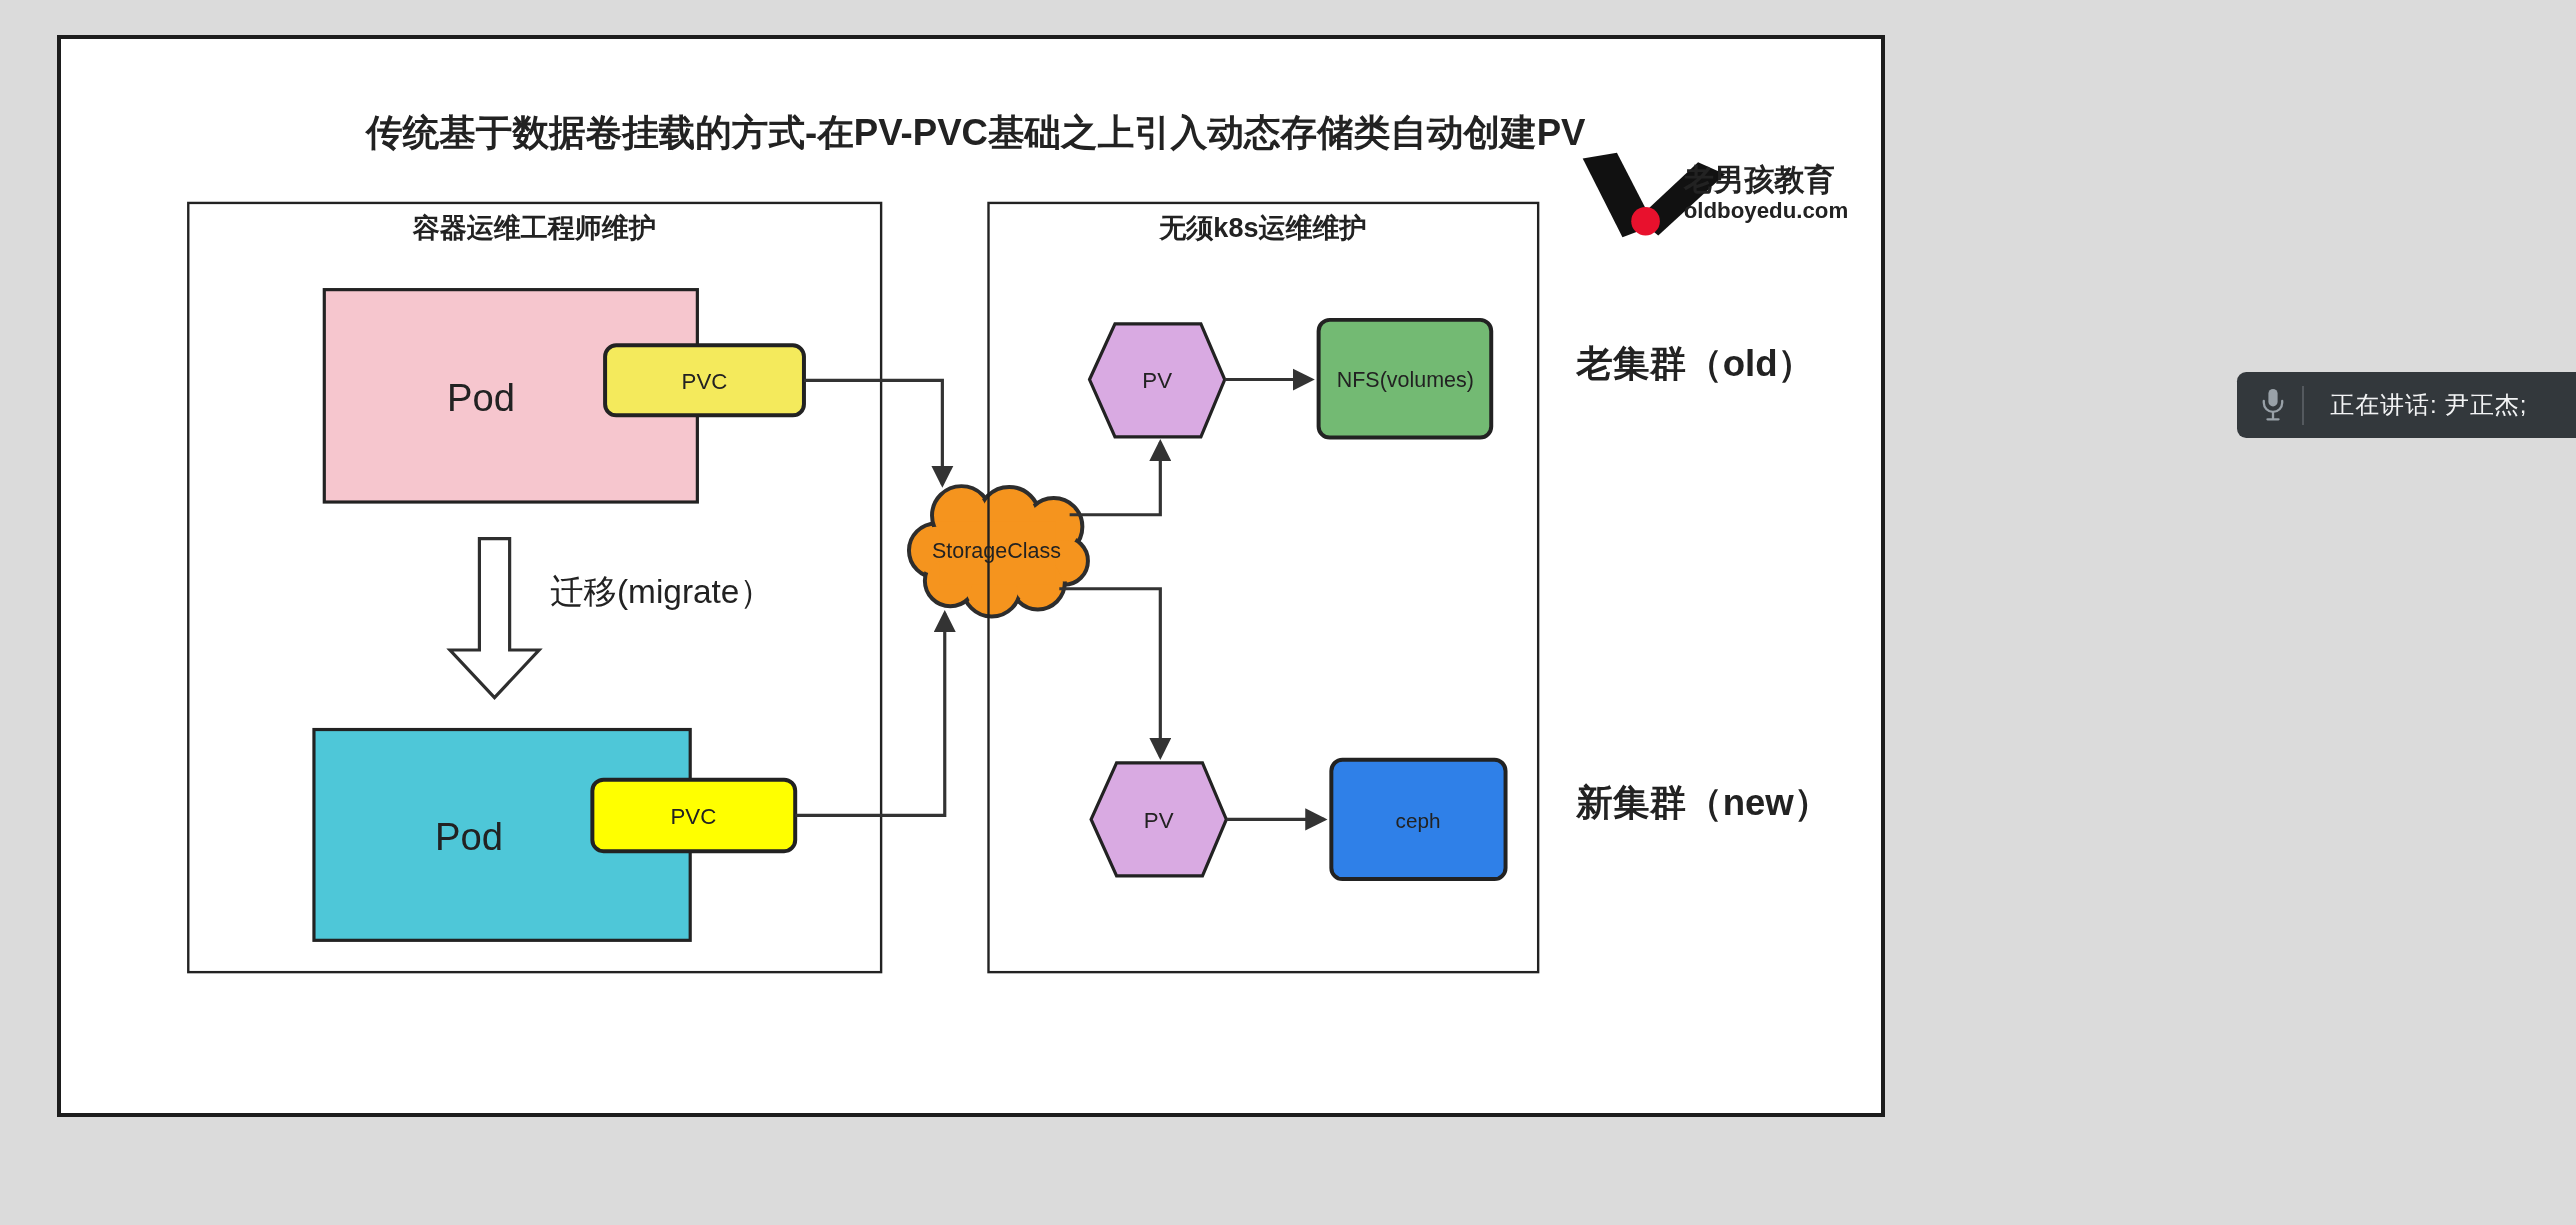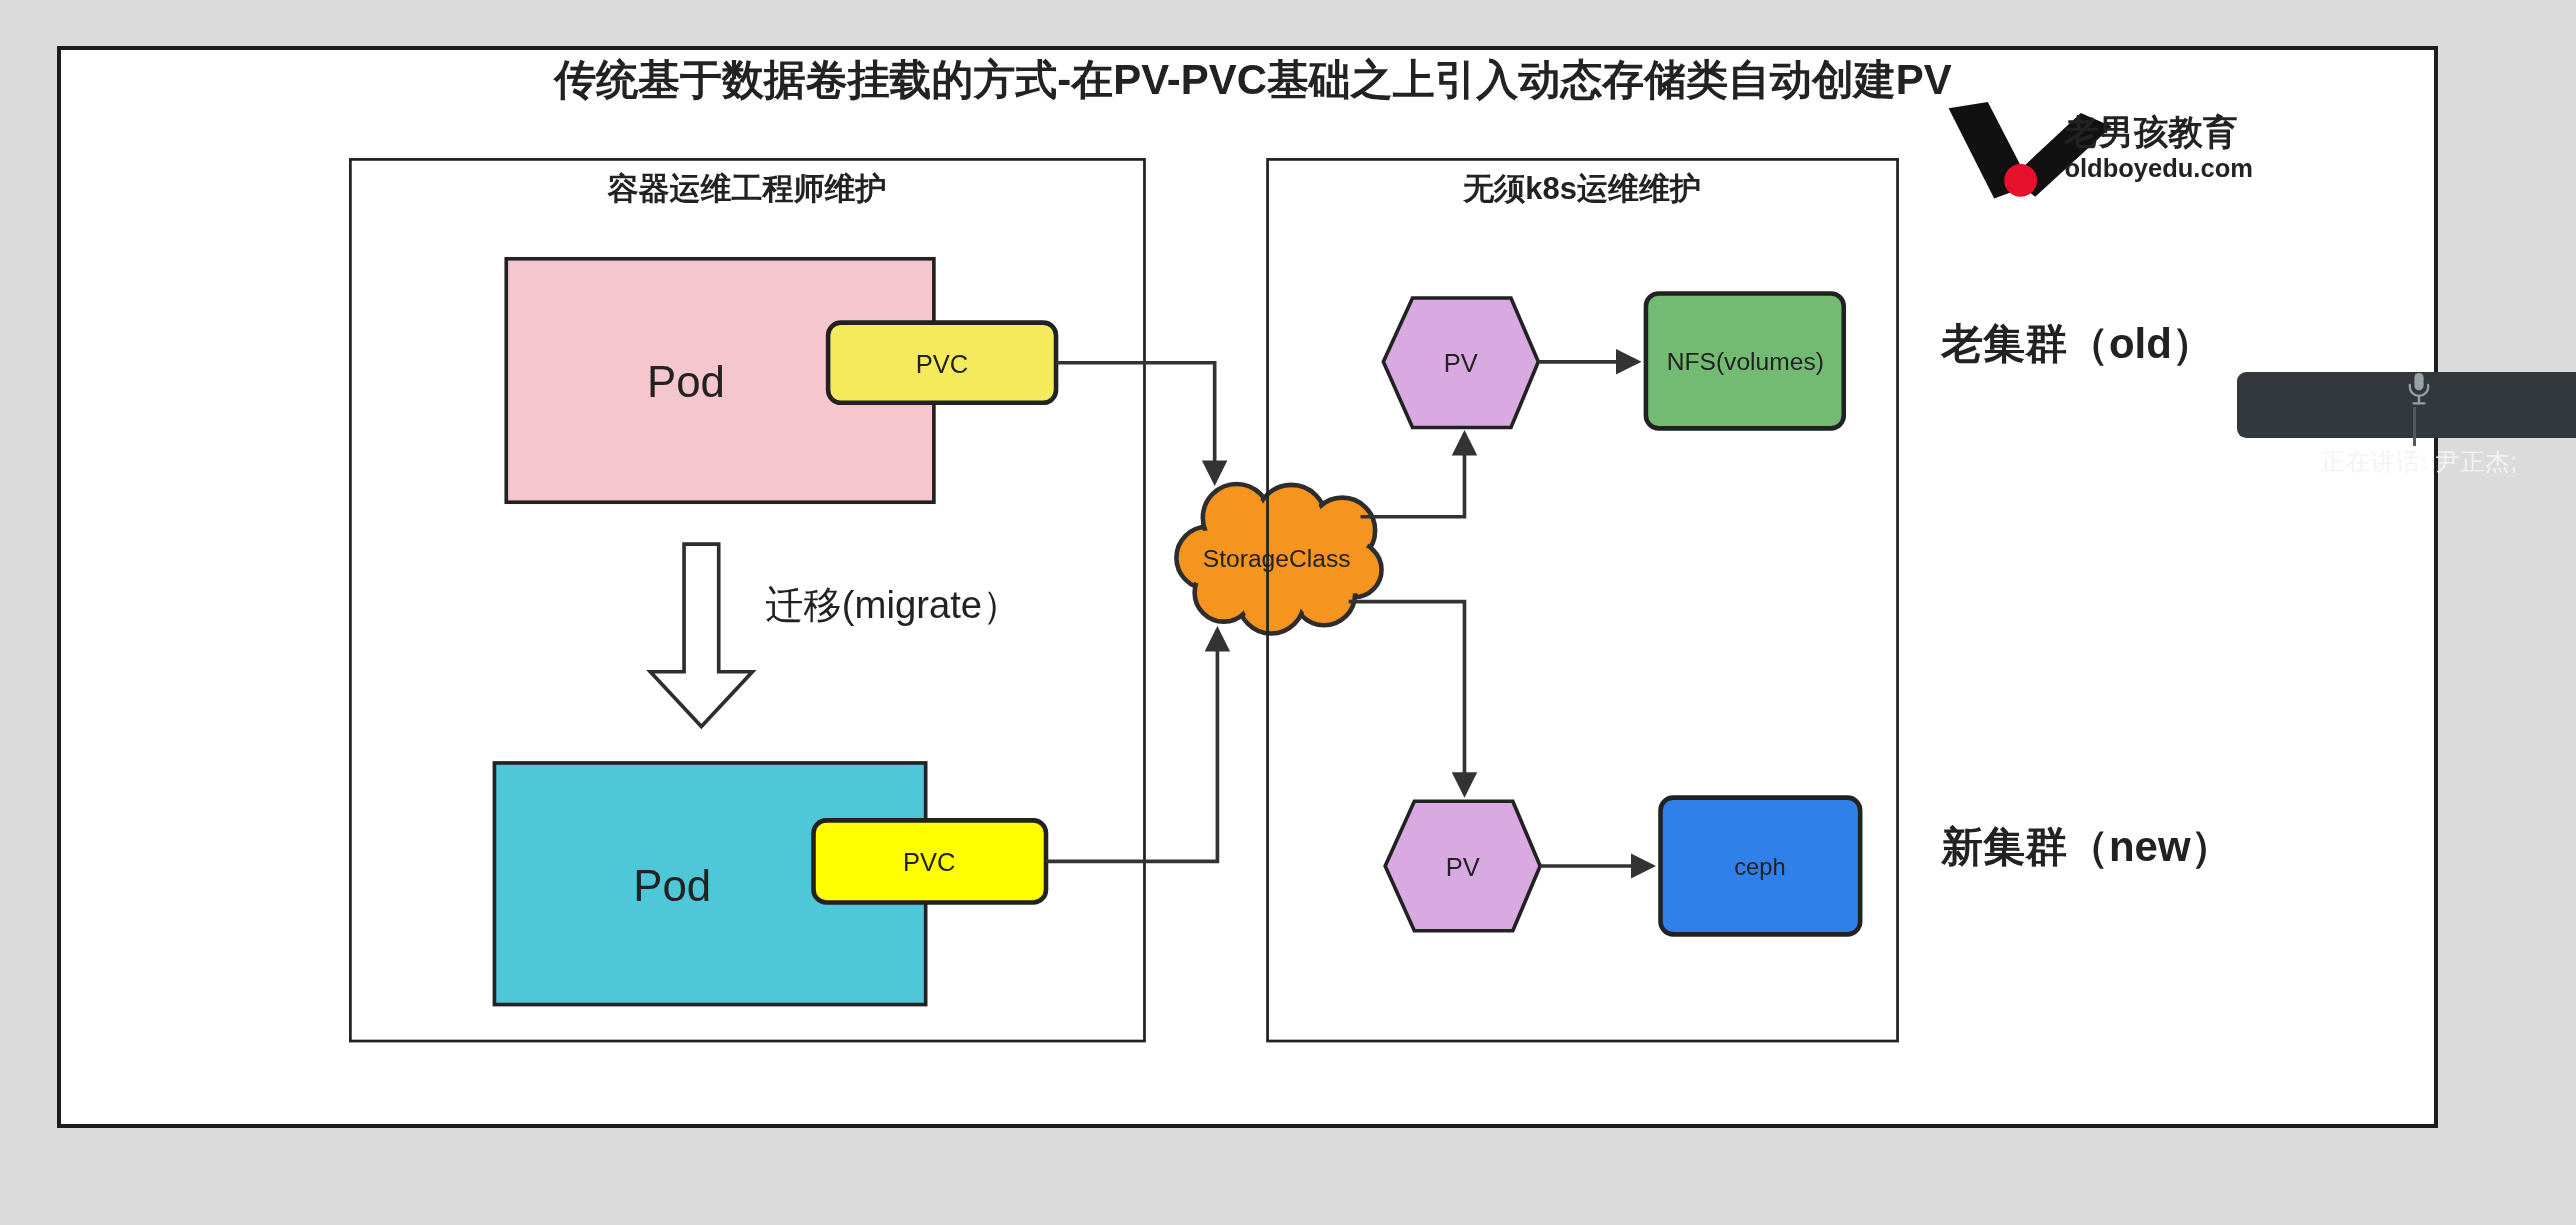--- a/index.html
+++ b/index.html
@@ -4,36 +4,35 @@
 <style>
   html,body{margin:0;padding:0;}
   body{
     width:2576px;height:1226px;
     background:#dbdbdb;
     position:relative;
     font-family:"Liberation Sans",sans-serif;
     overflow:hidden;
   }
   .canvas{
-    position:absolute;left:57px;top:46px;
-    width:2381px;height:1082px;
+    position:absolute;left:57px;top:35px;
+    width:1828px;height:1082px;
     background:#ffffff;
     border:4.6px solid #1d1d1d;
     box-sizing:border-box;
   }
   .canvas svg{position:absolute;left:0;top:0;width:100%;height:100%;}
   svg text{font-family:"Liberation Sans",sans-serif;fill:#222;}
   .speak-bar{
     position:absolute;left:2237px;top:372px;
     width:339px;height:66px;
     background:#33383c;
     border-radius:9.2px 0 0 9.2px;
     display:flex;align-items:center;
     box-sizing:border-box;
-    flex-direction:column;
   }
   .speak-bar .mic{margin-left:24px;flex:0 0 auto;}
   .speak-bar .divider{
     width:2.8px;height:39px;background:#54595e;
     margin-left:16.5px;flex:0 0 auto;
   }
   .speak-bar .speak-text{
     margin-left:26px;
     color:#f2f3f4;font-size:24px;letter-spacing:0.9px;
     white-space:nowrap;

